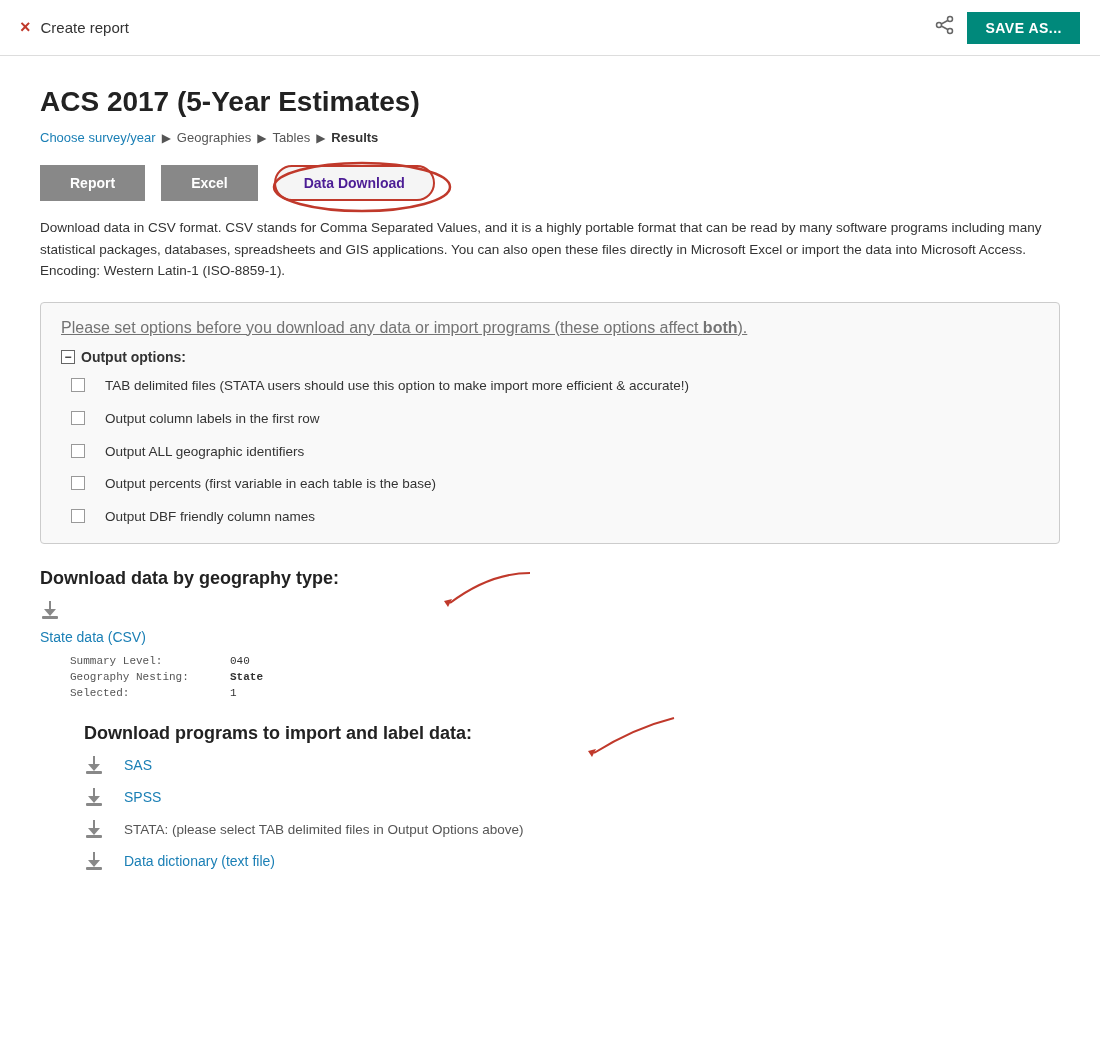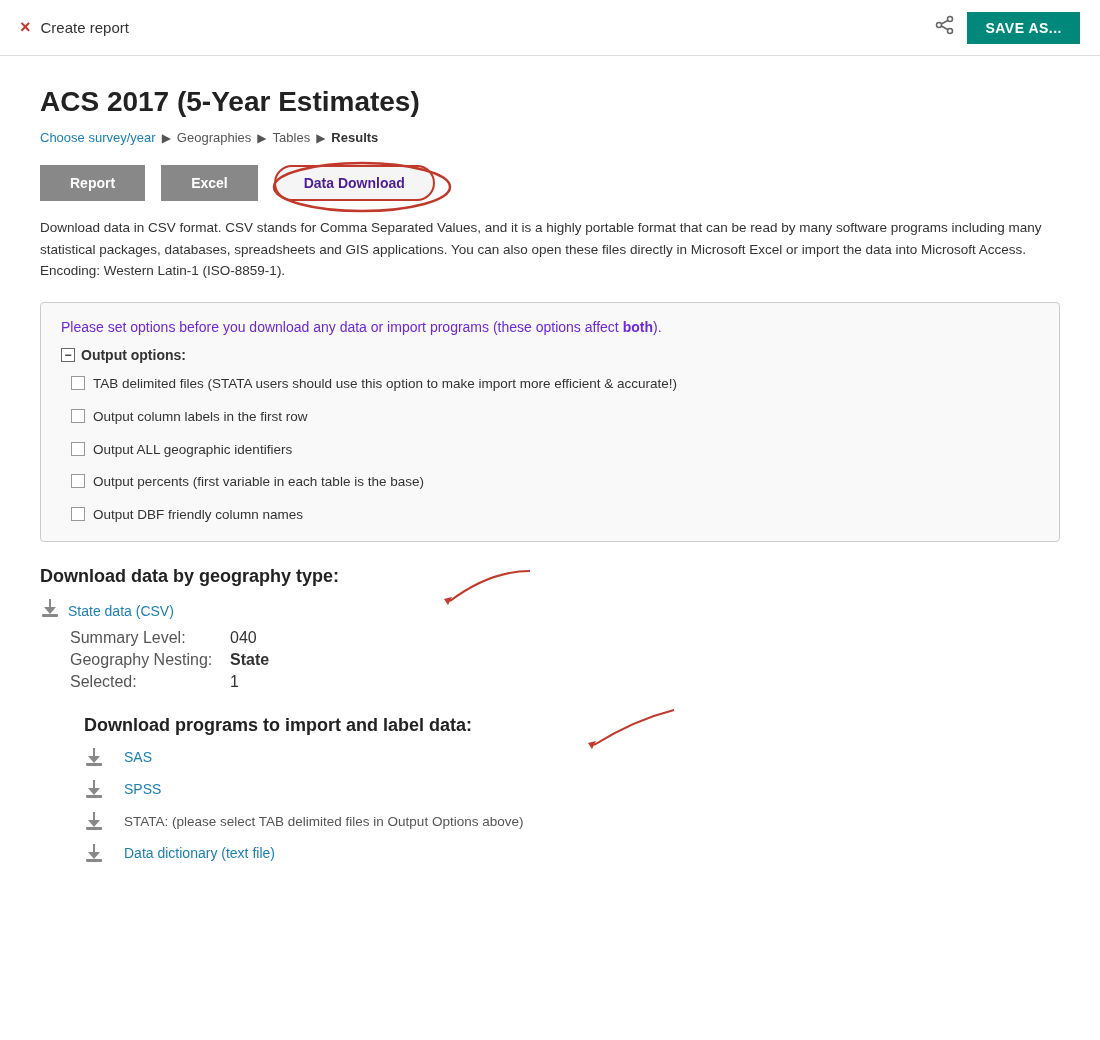--- a/index.html
+++ b/index.html
@@ -122,23 +122,24 @@
 
     
     .options-box {
       border: 1px solid #ccc;
       border-radius: 4px;
       padding: 16px 20px;
       background: #f9f9f9;
       margin-bottom: 24px;
     }
     .options-note {
-      font-size: 14px;
-      color: #6d28d9;
+      font-size: 16px;
+      color: #737373;
       margin-bottom: 12px;
+      text-decoration: underline;
     }
     .options-note span {
       font-weight: bold;
     }
     .output-options-header {
       display: flex;
       align-items: center;
       gap: 6px;
       font-weight: bold;
       font-size: 14px;
@@ -152,21 +153,21 @@
       display: inline-flex;
       align-items: center;
       justify-content: center;
       font-size: 12px;
       color: #333;
       background: #fff;
     }
     .option-item {
       display: flex;
       align-items: flex-start;
-      gap: 8px;
+      gap: 20px;
       margin-bottom: 14px;
       margin-left: 10px;
     }
     .option-item:last-child { margin-bottom: 0; }
     .option-checkbox {
       width: 14px;
       height: 14px;
       border: 1px solid #999;
       background: #fff;
       margin-top: 1px;
@@ -181,39 +182,41 @@
 
     
     .section-title {
       font-size: 18px;
       font-weight: bold;
       color: #222;
       margin-bottom: 10px;
     }
     .download-link {
       display: flex;
-      align-items: flex-end;
+      align-items: flex-start;
       gap: 8px;
       color: #1a7fb5;
       cursor: pointer;
       text-decoration: none;
       font-size: 14px;
       margin-bottom: 10px;
+      flex-direction: column;
     }
 
     
     .info-table {
       margin-left: 30px;
       margin-bottom: 24px;
     }
     .info-row {
       display: flex;
       gap: 0;
       margin-bottom: 4px;
-      font-size: 16px;
+      font-size: 11px;
+      font-family: Liberation Mono, monospace;
     }
     .info-label {
       min-width: 160px;
       color: #555;
     }
     .info-value {
       color: #333;
       font-weight: normal;
     }
     .info-value.bold {

